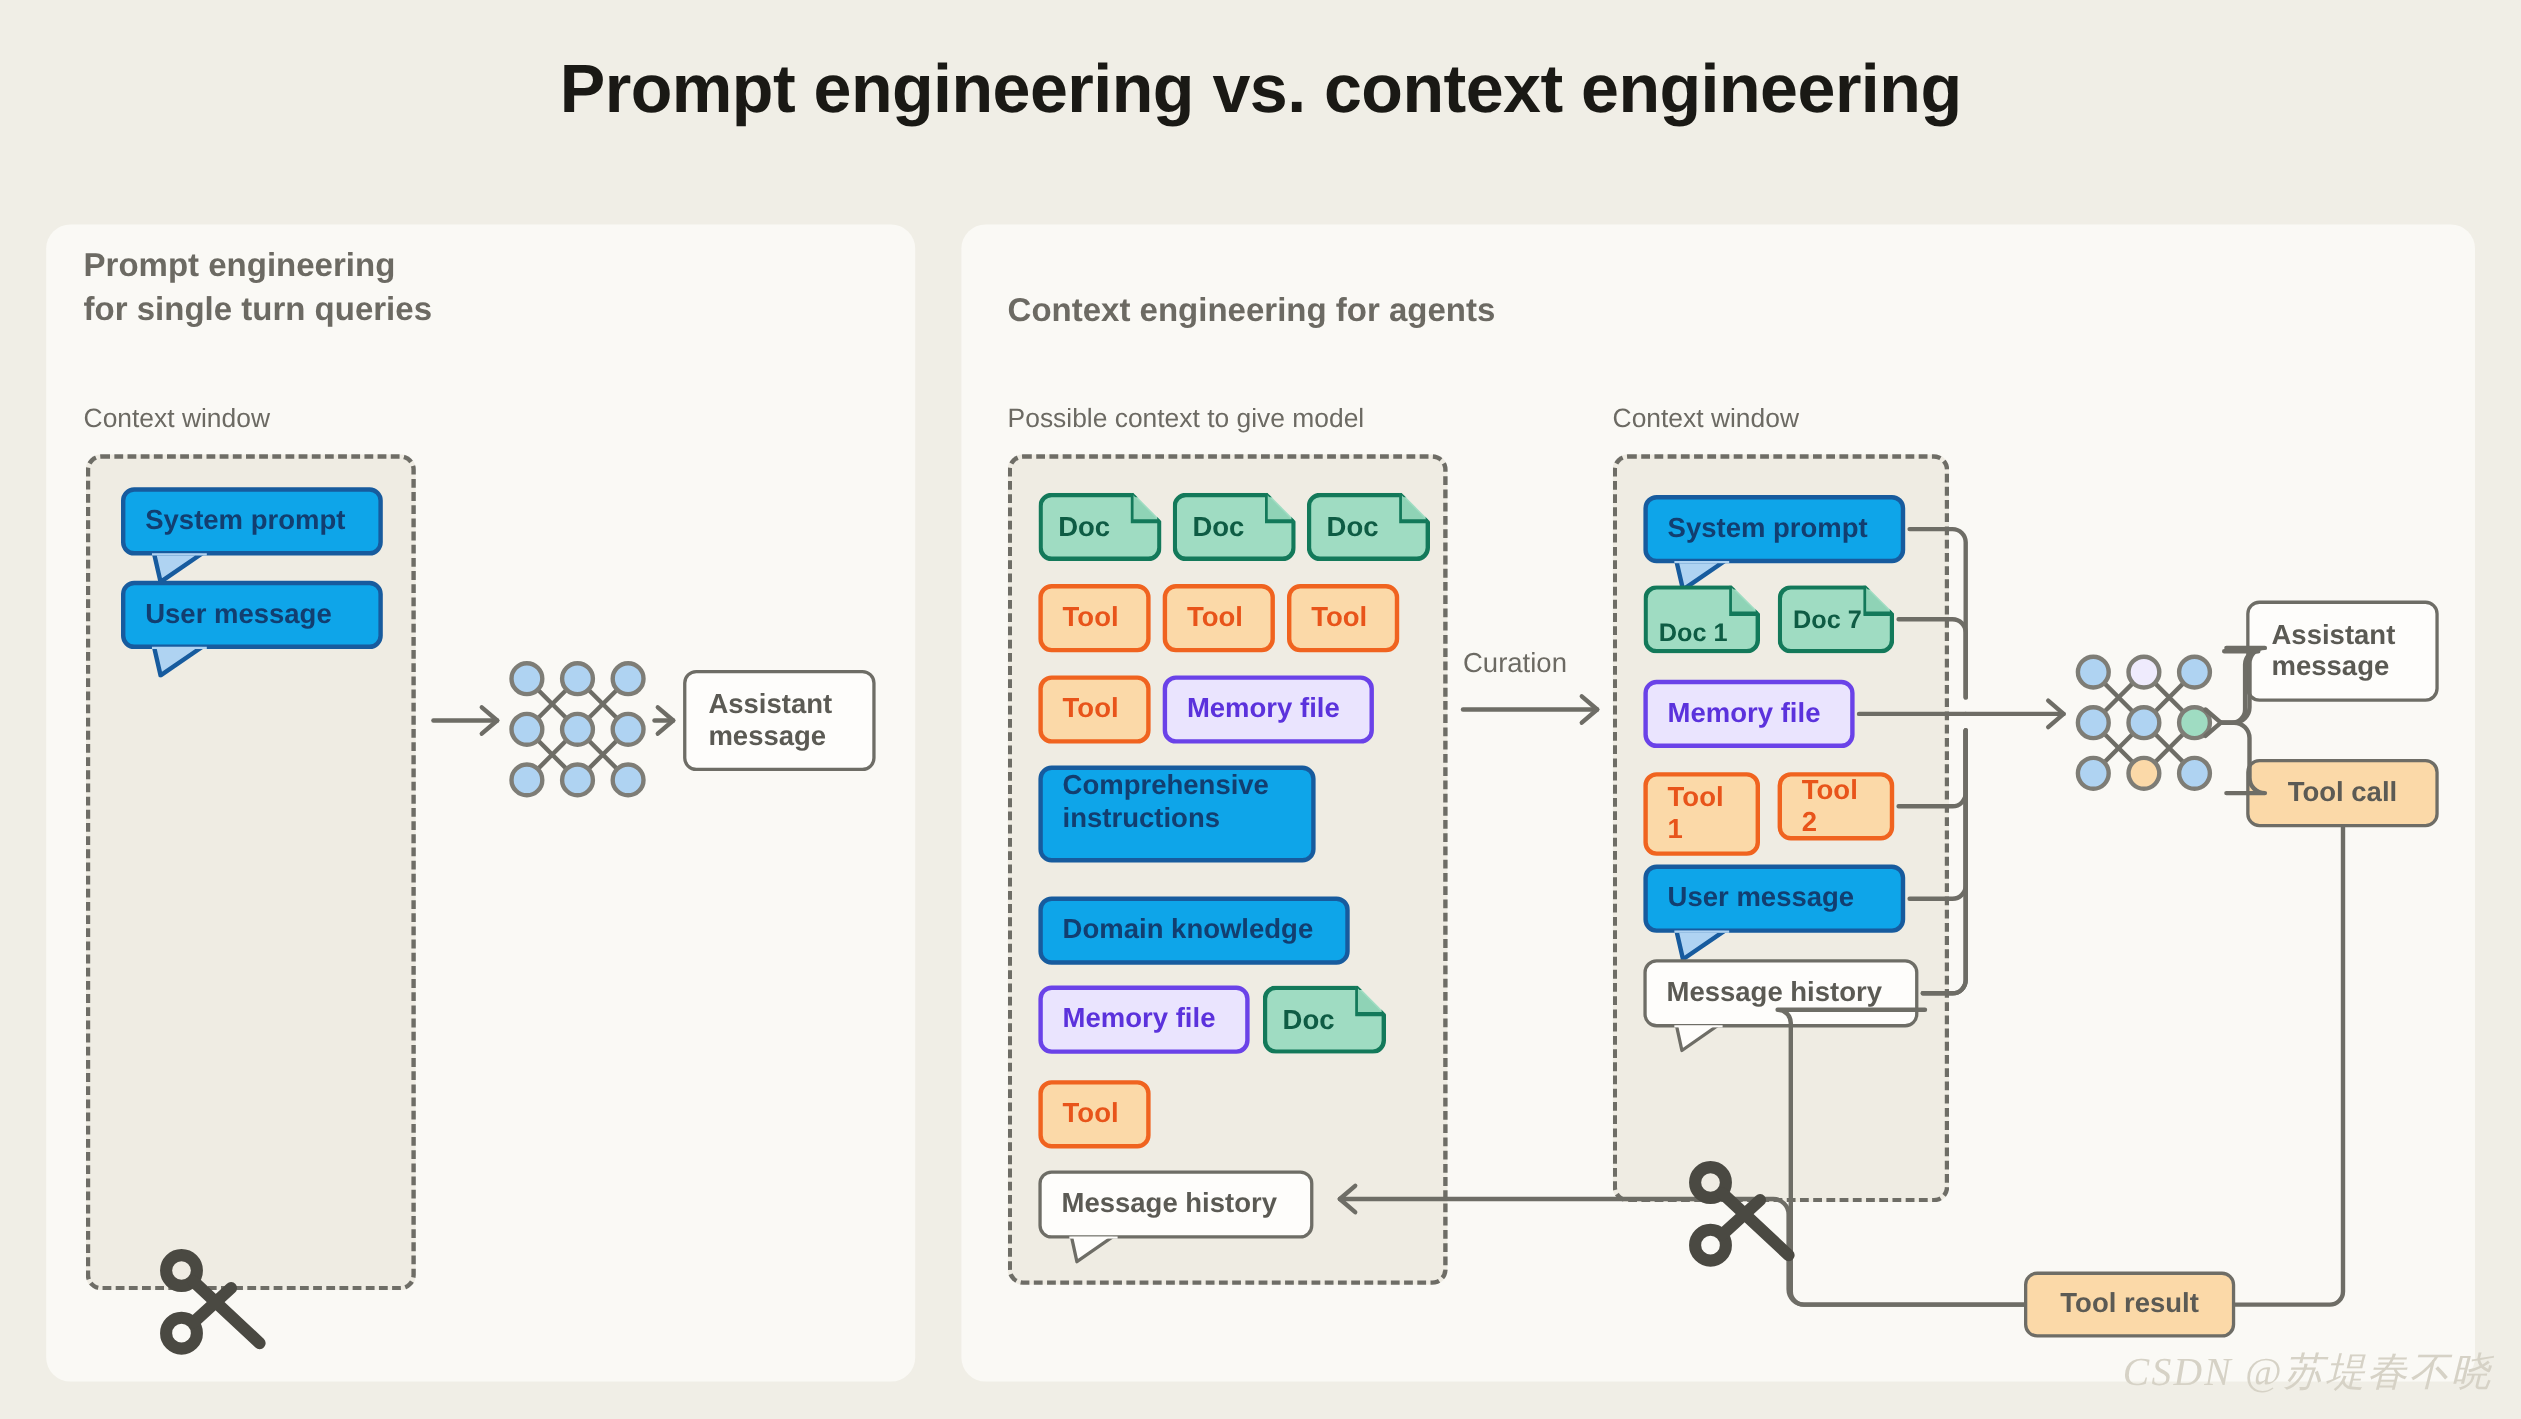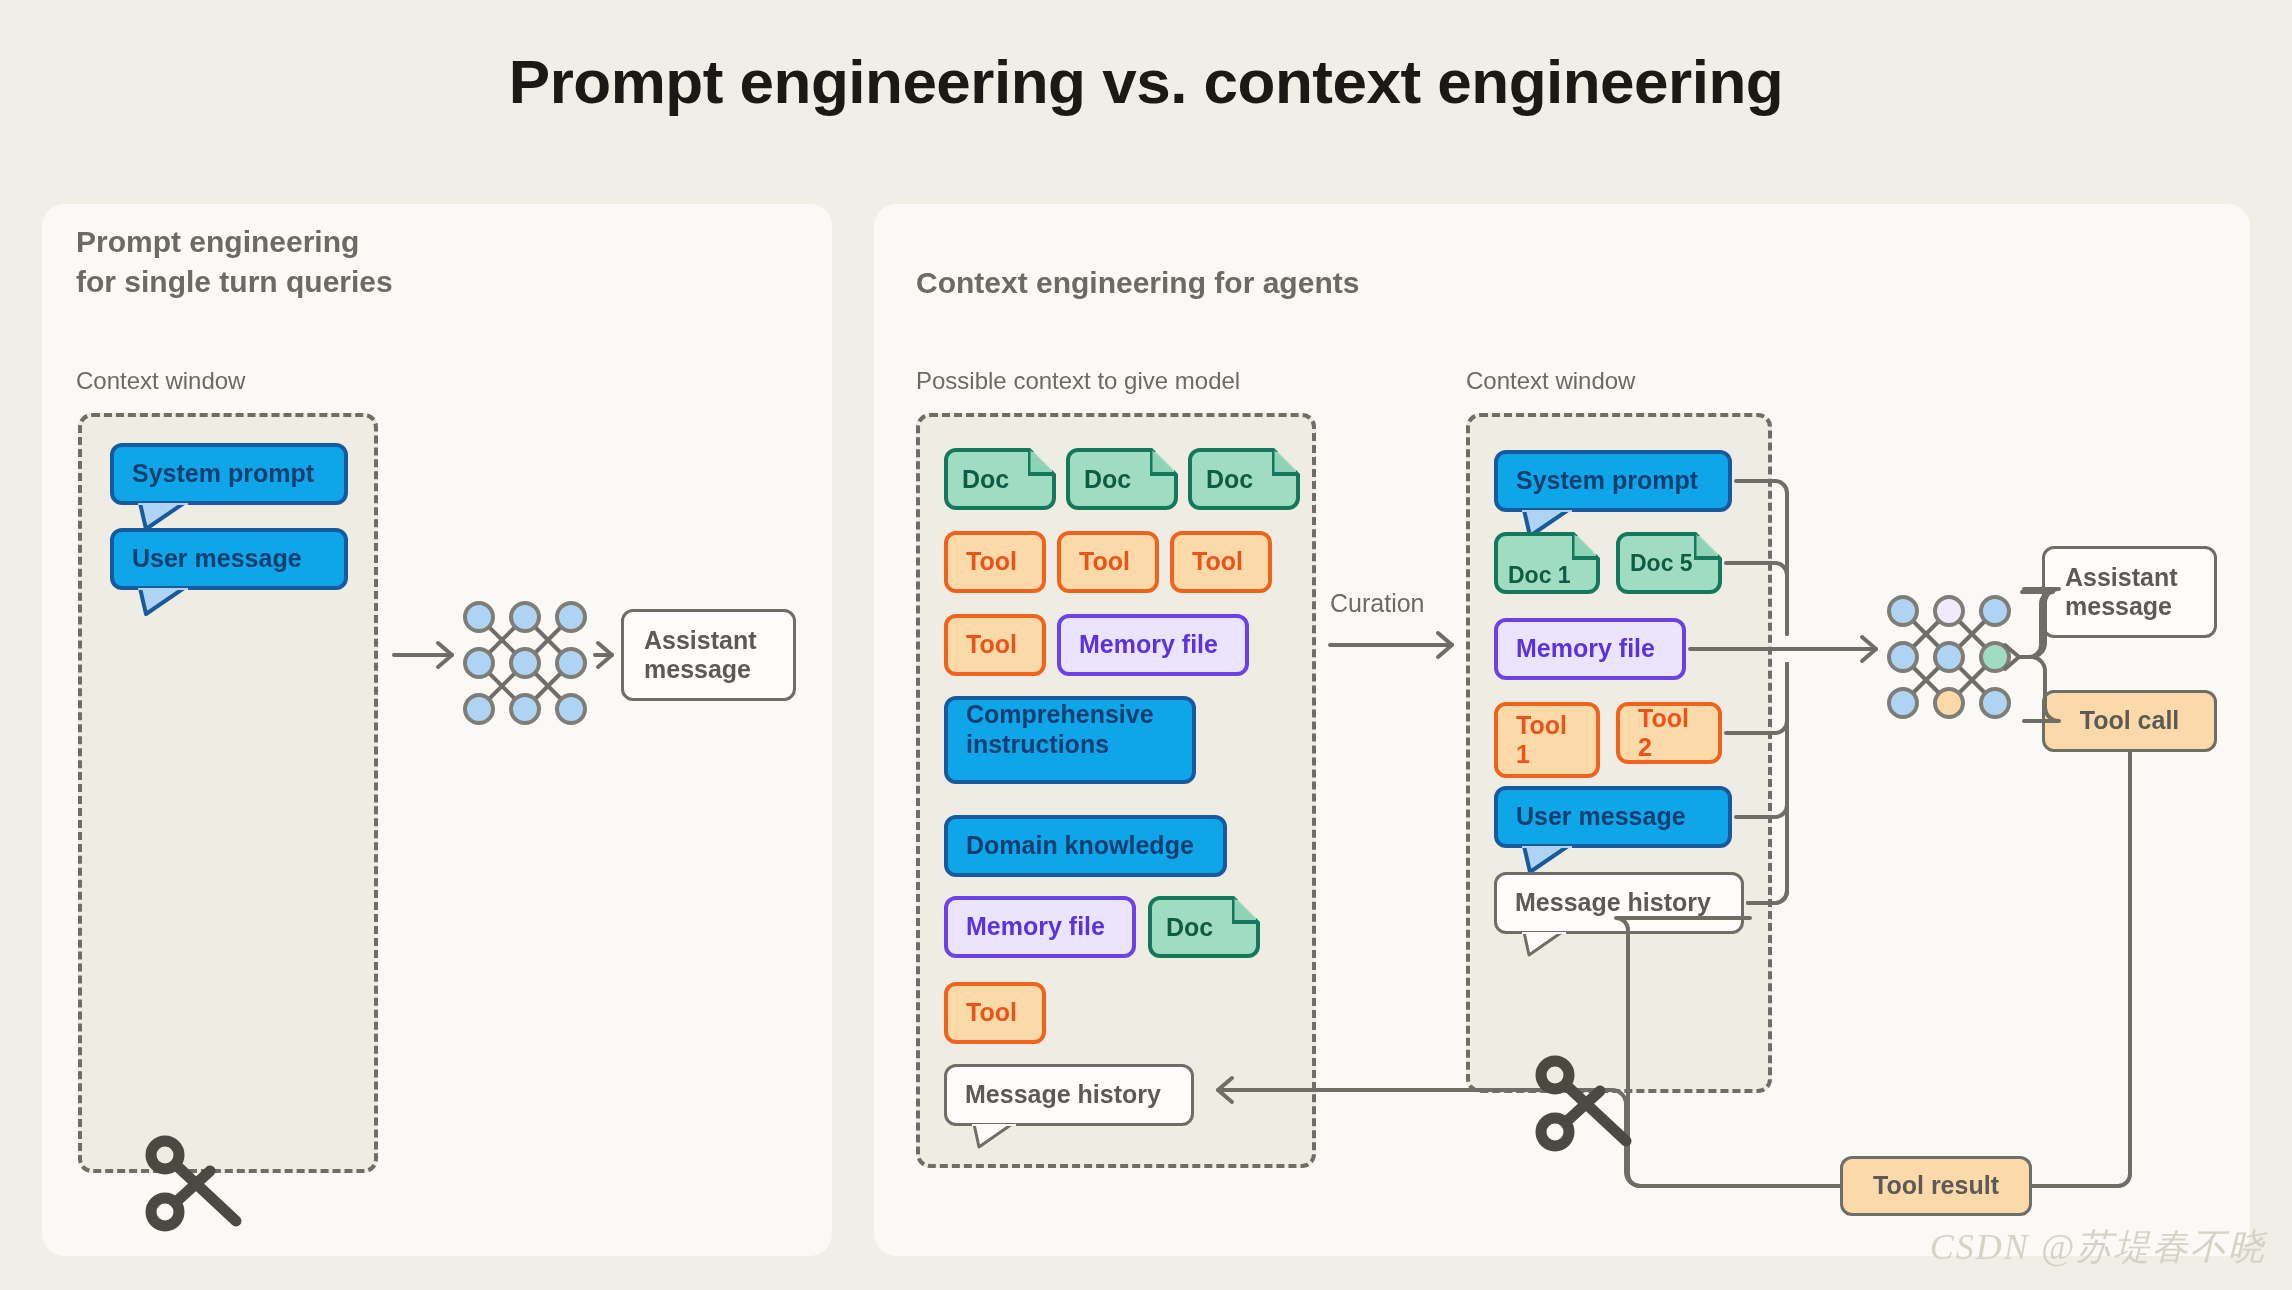--- a/index.html
+++ b/index.html
@@ -230,21 +230,21 @@
       <path d="M0.5 0.5 L0.5 26 L26 26" fill="#8FD3B6" stroke="#13795A" stroke-width="4" stroke-linejoin="round"></path>
     </svg>
     <div class="doclabel" style="font-size:23px;padding-left:14px;margin-top:25px;">Doc 1</div>
   </div>
 
   <div class="doc" style="left:1616px;top:532px;width:106px;height:62px;">
     <div class="docbody"></div>
     <svg class="fold" viewBox="0 0 28 28">
       <path d="M0.5 0.5 L0.5 26 L26 26" fill="#8FD3B6" stroke="#13795A" stroke-width="4" stroke-linejoin="round"></path>
     </svg>
-    <div class="doclabel" style="font-size:23px;padding-left:14px;">Doc 5</div>
+    <div class="doclabel" style="font-size:23px;padding-left:14px;">Doc 7</div>
   </div>
 
   <div class="chip purple" style="left:1494px;top:618px;width:192px;height:62px;">
     <span>Memory file</span>
   </div>
 
   <div class="chip orange" style="left:1494px;top:702px;width:106px;height:76px;">
     <span>Tool 1</span>
   </div>
   <div class="chip orange" style="left:1616px;top:702px;width:106px;height:62px;">

